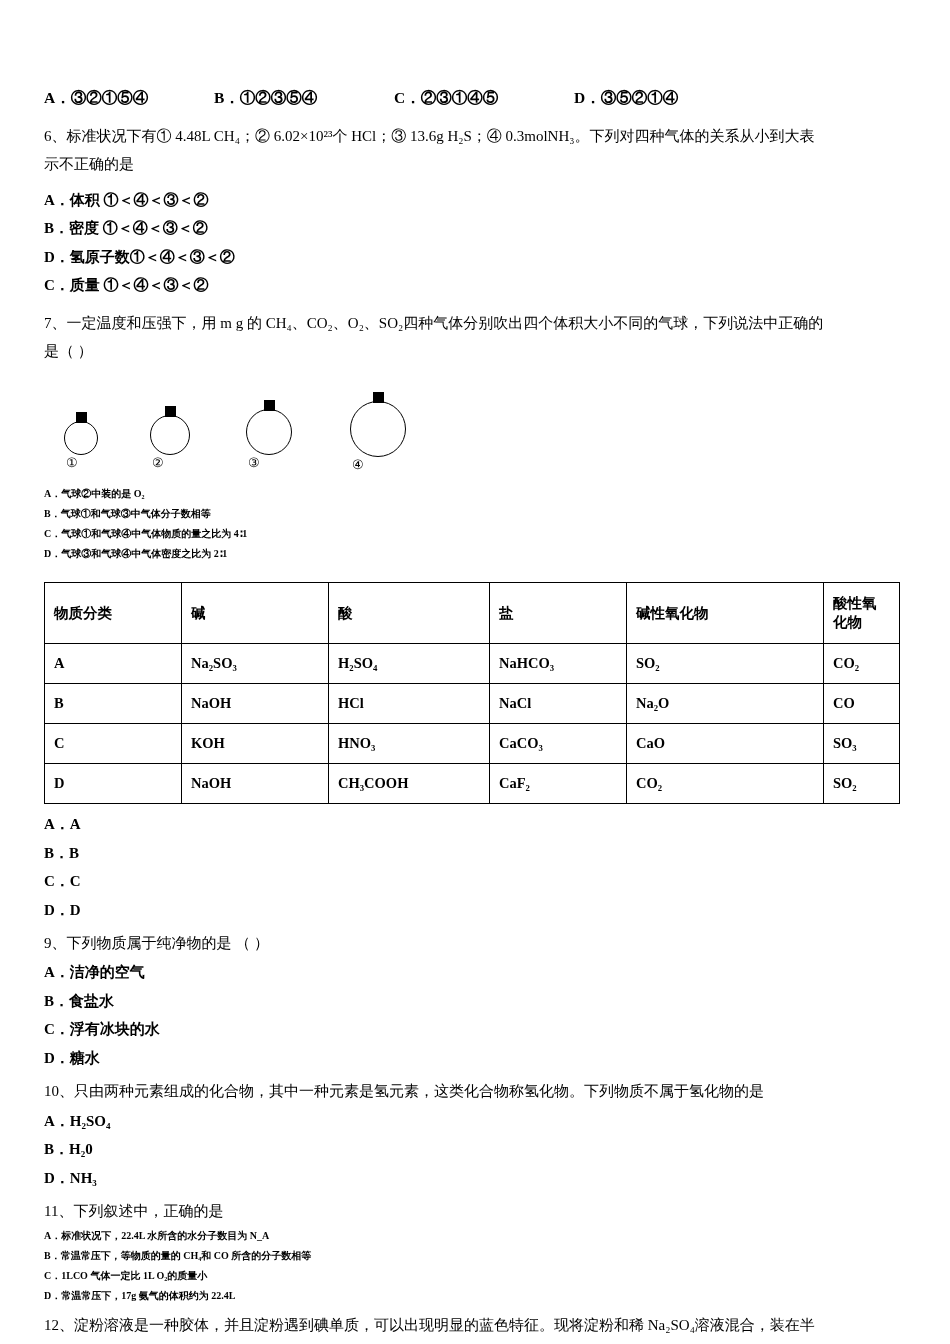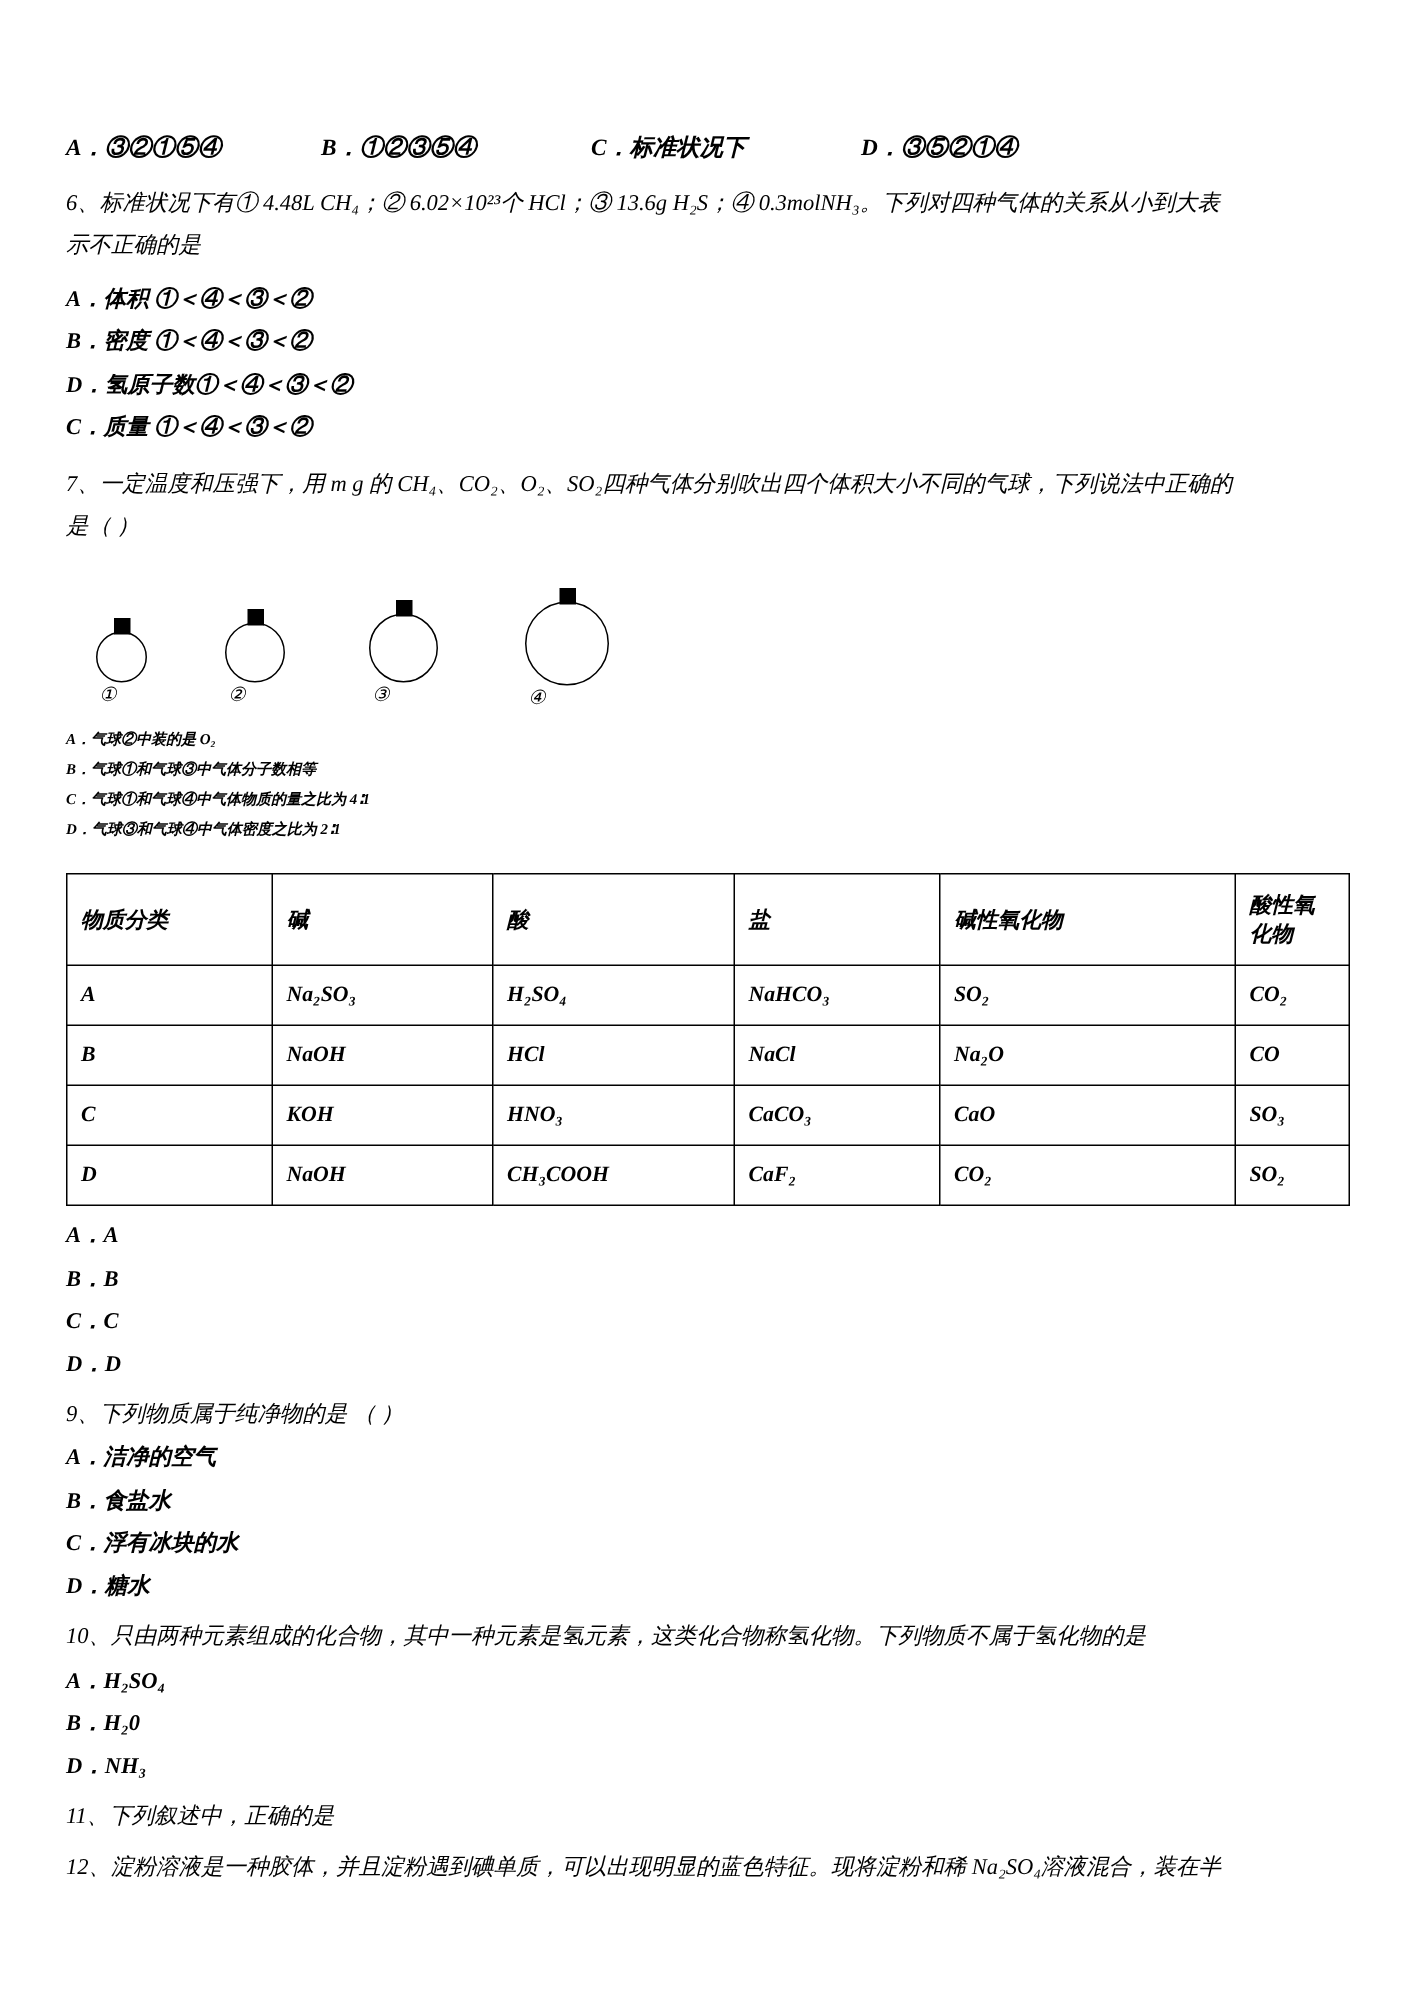--- a/index.html
+++ b/index.html
@@ -13,21 +13,20 @@
     font-family: "Liberation Serif", serif;
     color: #000000;
     position: relative;
   }
   .page {
     position: relative;
     width: 950px;
     height: 1344px;
     padding: 0;
     box-sizing: border-box;
-    font-style: italic;
   }
   .content {
     position: absolute;
     left: 44px;
     top: 88px;
     width: 862px;
   }
   .row-options {
     display: flex;
     font-weight: bold;
@@ -108,21 +107,21 @@
 </style>
 </head>
 <body>
 
 <div class="page">
   <div class="content">
 
     <div class="row-options">
       <span class="opt" style="width:170px">A．③②①⑤④</span>
       <span class="opt" style="width:180px">B．①②③⑤④</span>
-      <span class="opt" style="width:180px">C．标准状况下</span>
+      <span class="opt" style="width:180px">C．②③①④⑤</span>
       <span class="opt">D．③⑤②①④</span>
     </div>
 
     <div class="q">
       <span>6、标准状况下有① 4.48L CH₄；② 6.02×10²³个 HCl；③ 13.6g H₂S；④ 0.3molNH₃。下列对四种气体的关系从小到大表</span>
     </div>
     <div class="q">
       <span>示不正确的是</span>
     </div>
     <div class="sp6"></div>
@@ -247,20 +246,26 @@
     <div class="opts-line">
       <span class="opt b" style="width:170px">A．H₂SO₄</span>
       <span class="opt b" style="width:180px">B．H₂0</span>
       <span class="opt b">D．NH₃</span>
     </div>
     <div class="sp6"></div>
 
     <div class="q">
       <span>11、下列叙述中，正确的是</span>
     </div>
+    <div class="choice-block">
+      <div>A．标准状况下，22.4L 水所含的水分子数目为 N_A</div>
+      <div>B．常温常压下，等物质的量的 CH₄和 CO 所含的分子数相等</div>
+      <div>C．1LCO 气体一定比 1L O₂的质量小</div>
+      <div>D．常温常压下，17g 氨气的体积约为 22.4L</div>
+    </div>
     <div class="sp6"></div>
 
     <div class="q">
       <span>12、淀粉溶液是一种胶体，并且淀粉遇到碘单质，可以出现明显的蓝色特征。现将淀粉和稀 Na₂SO₄溶液混合，装在半</span>
     </div>
 
   </div>
 </div>
 
 </body></html>

